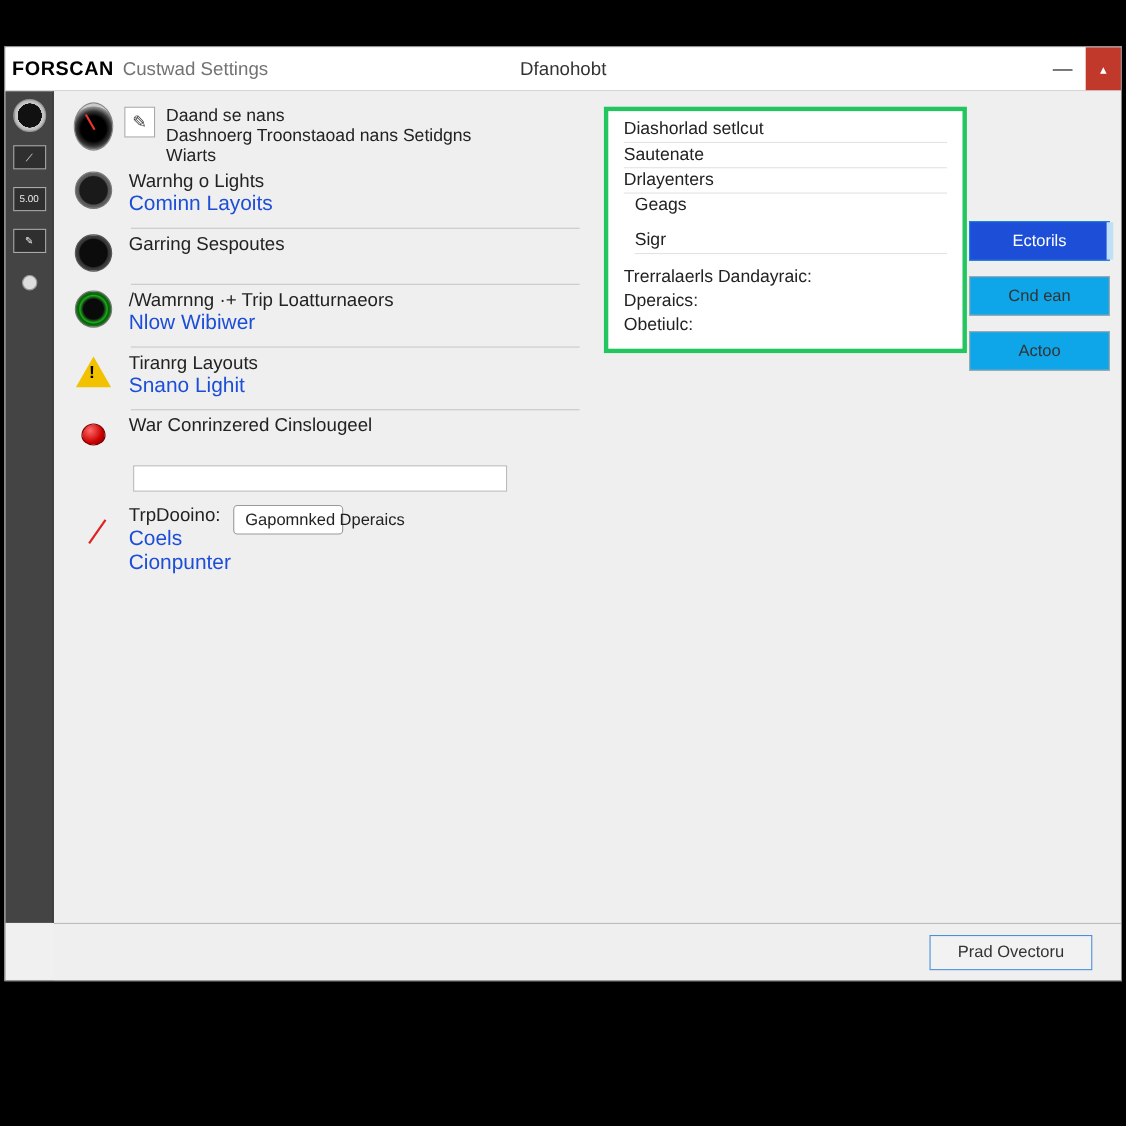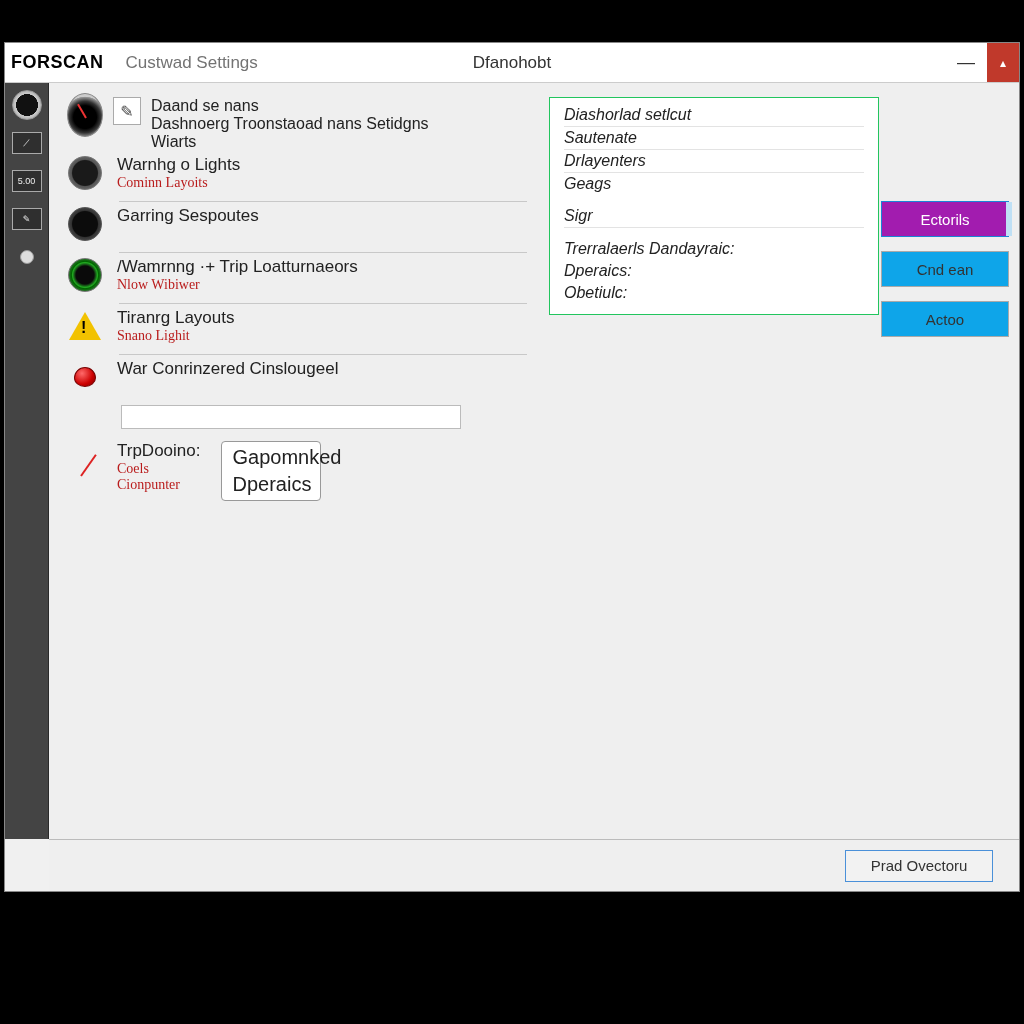--- a/index.html
+++ b/index.html
@@ -25,21 +25,21 @@
     height: 40px;
     background: #fff;
     display: flex;
     align-items: center;
     border-bottom: 1px solid #ccc;
   }
   .titlebar-left {
     display: flex;
     align-items: baseline;
     padding-left: 6px;
-    gap: 22px;
+    gap: 8px;
   }
   .app-name { font-weight: 700; font-size: 18px; letter-spacing: 0.5px; }
   .app-name-strong { color: #000; }
   .title-sub { font-size: 17px; color: #737373; }
   .title-center {
     position: absolute;
     left: 0; right: 0;
     text-align: center;
     font-size: 17px;
     color: #333;
@@ -156,68 +156,67 @@
   }
   .needle-red {
     width:30px; height:30px; position:relative;
   }
   .needle-red::after{
     content:""; position:absolute; width:2px; height:26px; background:#d22;
     left:10px; top:6px; transform:rotate(35deg); transform-origin:bottom;
   }
   .item-text { flex:1; }
   .item-text .t1 { font-size: 17px; color:#222; }
-  .item-text .t2 { font-size: 14px; color:#b91c1c;font-family:Liberation Serif, serif; }
+  .item-text .t2 { font-size: 19px; color:#1d4ed8; }
   .pencil-box {
     width:28px;height:28px;border:1px solid #aaa;background:#fff;
     display:flex;align-items:center;justify-content:center;color:#444;font-size:16px;
   }
   .hr { border-bottom: 1px solid #c8c8c8; margin-left:52px; }
   .sel-input {
     border:1px solid #999; border-radius:4px; background:#fff;
-    padding:4px 10px; width:100px; display:flex; flex-direction:column; gap:4px;
-    font-size:20px;
+    padding:4px 10px; width:100px; display:flex; flex-direction:row; gap:4px;
+    font-size:15px;
   }
   .field-txt { border:1px solid #bbb; background:#fff; height:24px; margin-left:54px; width:340px;}
   .side-panel {
     position:absolute;
     left: 500px;
     top: 14px;
     width: 330px;
-    border:1px solid #22c55e;
+    border:4px solid #22c55e;
     background:#fff;
     padding: 6px 14px 10px 14px;
     font-size:16px;
     color:#222;
-    font-style:italic;
   }
   .side-panel div.row { padding:2px 0; border-bottom:1px solid #e3e3e3; }
   .side-panel div.row.nob { border-bottom:none; }
-  .side-panel .indent { padding-left:12px; }
+  .side-panel .indent { padding-left:12px;margin-left:10px; }
   .right-buttons {
     position:absolute;
     right: 10px;
     top: 118px;
     width: 128px;
     display:flex;
     flex-direction:column;
     gap:14px;
   }
   .rb {
     height:36px;
     border:1px solid #a9a9a9;
     background:#0ea5e9;
     display:flex;
     align-items:center;
     justify-content:center;
     font-size:15px;
     color:#333;
   }
   .rb.primary {
-    background:#a21caf;
+    background:#1d4ed8;
     border-color:#1a84d6;
     color:#fff;
     position:relative;
   }
   .rb.primary::after{
     content:""; position:absolute; right:-4px; top:0; bottom:0; width:6px;
     background:#bfe0f5;
   }
   .footer {
     position:absolute;
@@ -345,21 +344,21 @@
           <div class="item-text">
             <div class="t1">War Conrinzered Cinslougeel</div>
           </div>
         </div>
         <div class="field-txt"></div>
 
         <div class="item" style="margin-top:8px">
           <div class="item-icon">
               <div class="needle-red"></div>
             </div>
-          <div class="item-text" style="display:flex; gap:21px; align-items:flex-start">
+          <div class="item-text" style="display:flex; gap:2px; align-items:flex-start">
             <div>
               <div class="t1">TrpDooino:</div>
               <div class="t2">Coels</div>
               <div class="t2">Cionpunter</div>
             </div>
             <div class="sel-input">
               <span>Gapomnked</span>
               <span>Dperaics</span>
             </div>
           </div>

